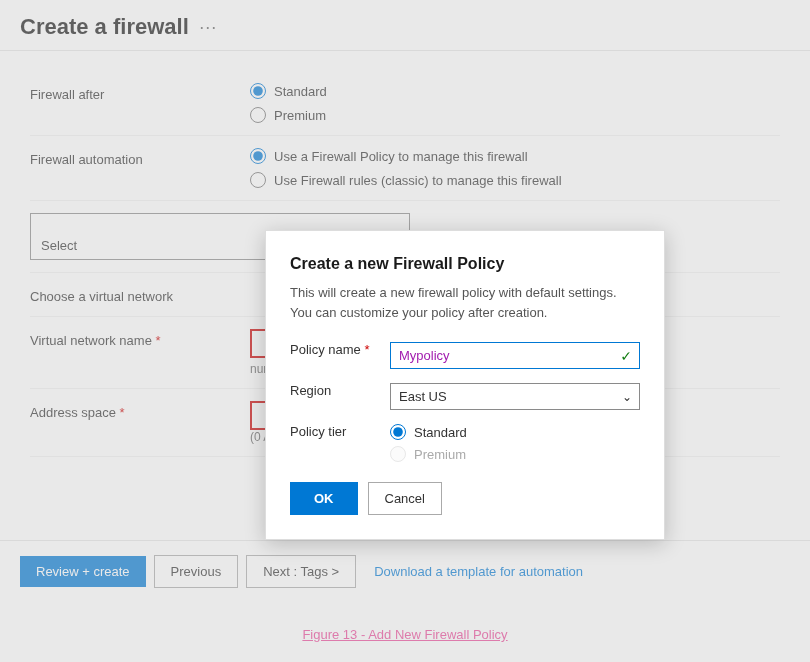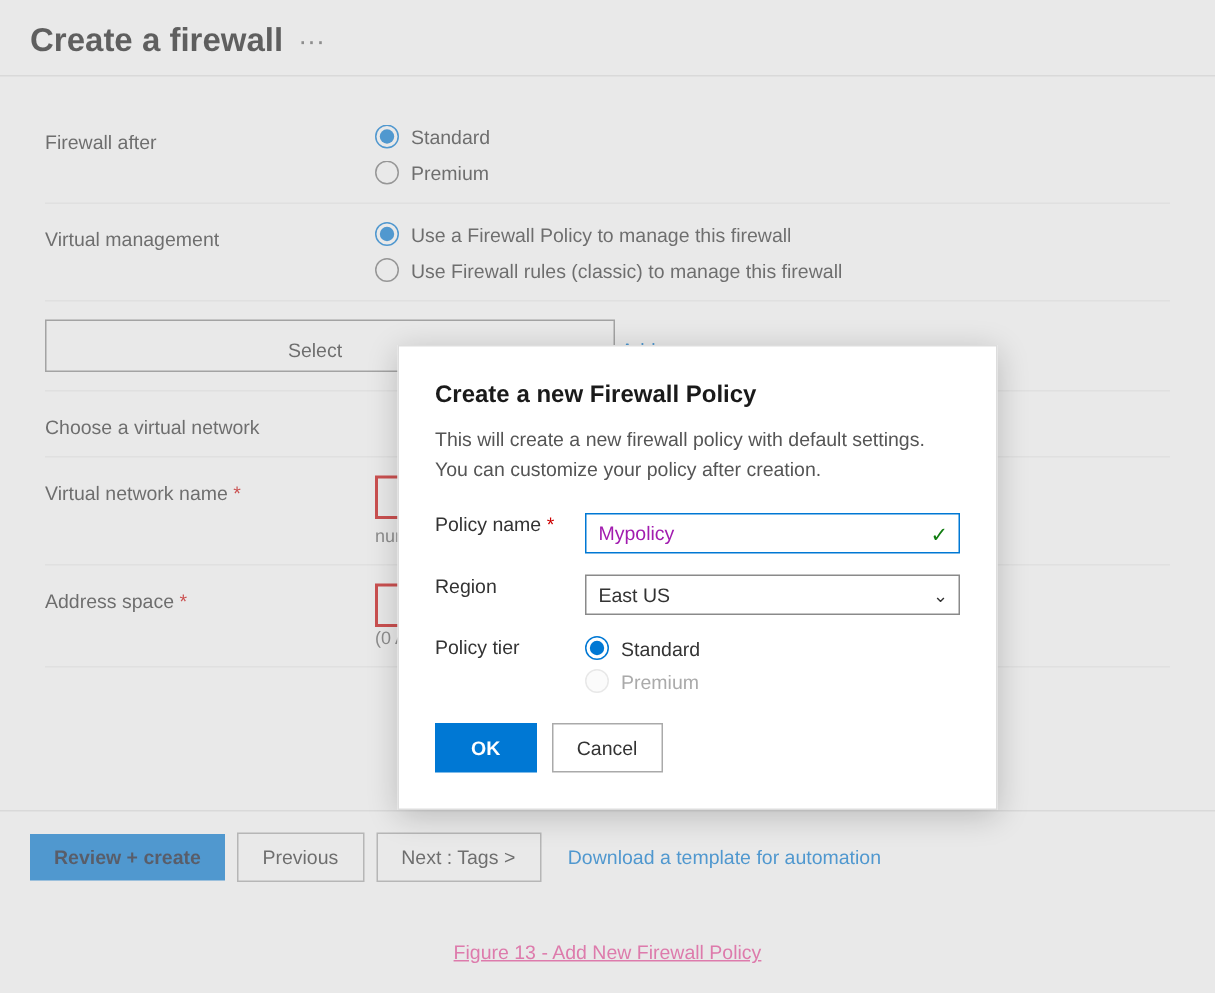--- a/index.html
+++ b/index.html
@@ -79,28 +79,27 @@
 
     .select-wrapper {
       position: relative;
       display: inline-flex;
       align-items: center;
       width: 380px;
     }
 
     .select-box {
       width: 100%;
-      padding: 12px 30px 6px 10px;
+      padding: 24px 30px 6px 10px;
       border: 1px solid #8a8a8a;
       font-size: 13px;
       color: #333;
       appearance: none;
       background: #fff;
       cursor: pointer;
-      text-align: center;
     }
 
     .chevron-icon {
       position: absolute;
       right: 8px;
       pointer-events: none;
       color: #333;
       font-size: 12px;
     }
 
@@ -134,26 +133,26 @@
       display: flex;
       align-items: center;
       padding: 14px 20px;
       border-top: 1px solid #e5e5e5;
       background: #fff;
       gap: 8px;
     }
 
     .btn-review {
       background: #0078d4;
-      color: #0f172a;
+      color: #ffffff;
       border: none;
       padding: 8px 16px;
       font-size: 13px;
       cursor: pointer;
-      font-weight: 700;
+      font-weight: 400;
     }
 
     .btn-previous {
       background: #fff;
       color: #333;
       border: 1px solid #aaa;
       padding: 8px 16px;
       font-size: 13px;
       cursor: pointer;
     }
@@ -365,21 +364,21 @@
         </label>
         <label class="radio-item">
           <input type="radio" name="firewall-tier" style="">
           <span>Premium</span>
         </label>
       </div>
     </div>
   </div>
 
   <div class="form-row">
-    <div class="form-label">Virtual management</div>
+    <div class="form-label">Firewall automation</div>
     <div class="form-control">
       <div class="radio-group">
         <label class="radio-item">
           <input type="radio" name="firewall-mgmt" checked="" style="">
           <span>Use a Firewall Policy to manage this firewall</span>
         </label>
         <label class="radio-item">
           <input type="radio" name="firewall-mgmt" style="">
           <span>Use Firewall rules (classic) to manage this firewall</span>
         </label>

